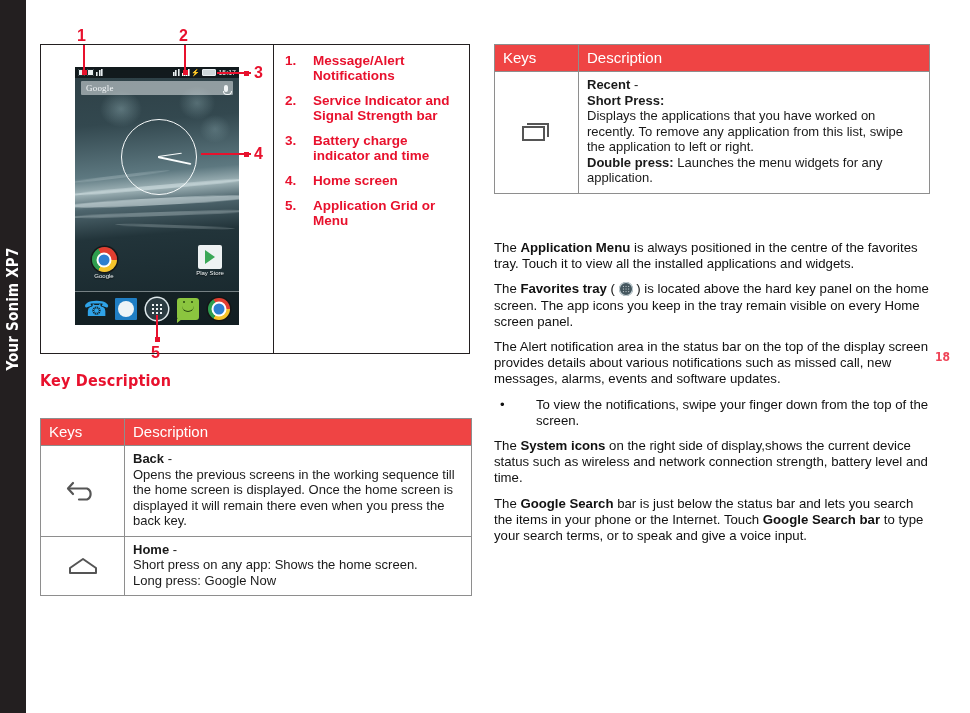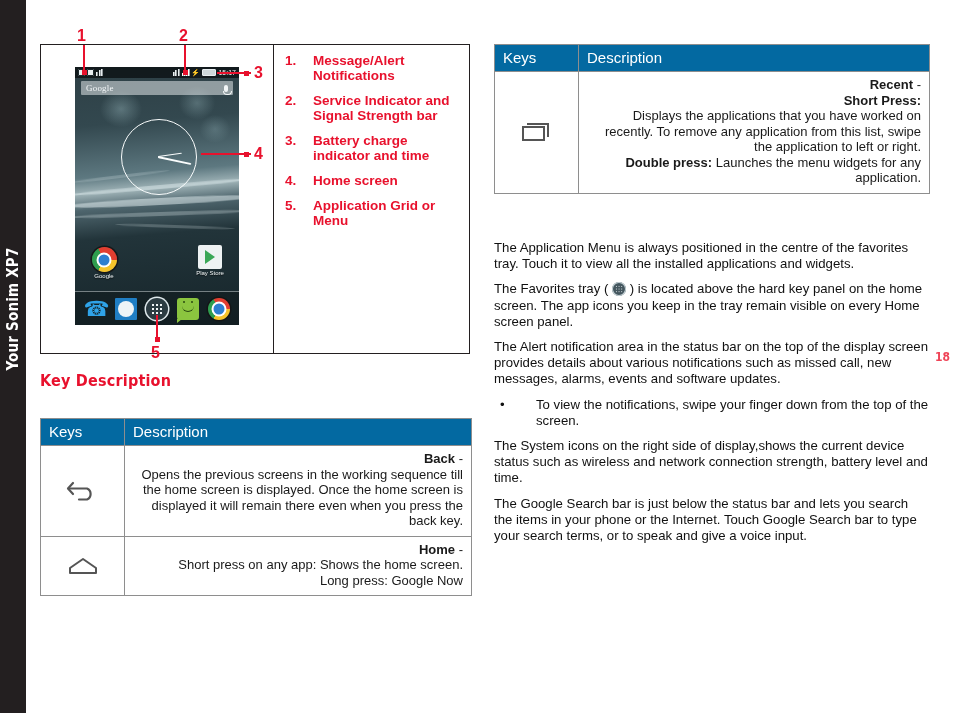--- a/index.html
+++ b/index.html
@@ -372,37 +372,36 @@
   }
 
   
   .keytable {
     border-collapse: collapse;
     width: 100%;
     table-layout: fixed;
     background: #fff;
   }
   .keytable th {
-    background: #0369a1;
+    background: #ef4444;
     color: #ffffff;
     font-weight: normal;
     font-size: 15px;
     text-align: left;
     padding: 4px 8px 5px 8px;
     border: 1px solid #8e8e8e;
     font-family: "Liberation Sans", sans-serif;
   }
   .keytable td {
     border: 1px solid #8e8e8e;
     padding: 5px 8px 7px 8px;
     vertical-align: top;
     font-size: 13px;
     line-height: 15.5px;
     color: #1a1a1a;
-    text-align: right;
   }
   .keytable td.keycell {
     text-align: center;
     vertical-align: middle;
     padding: 6px 0;
   }
   .keytable col.c1 { width: 84px; }
 
   .table-left-wrap {
     position: absolute;
@@ -424,21 +423,21 @@
   }
   .glyph-back svg, .glyph-home svg, .glyph-recent svg { display:block; margin:0 auto; }
 
   
   .para {
     font-size: 13.2px;
     line-height: 16.2px;
     color: #111;
     margin: 0 0 9px 0;
   }
-  .para b { font-weight: normal; }
+  .para b { font-weight: bold; }
   .bullet-row {
     display: flex;
     margin: 0 0 9px 0;
     font-size: 13.2px;
     line-height: 16.2px;
     color: #111;
   }
   .bullet-row .bt { width: 42px; flex: none; padding-left: 6px; box-sizing: border-box;}
   .bullet-row .bx { flex: 1; }
 

